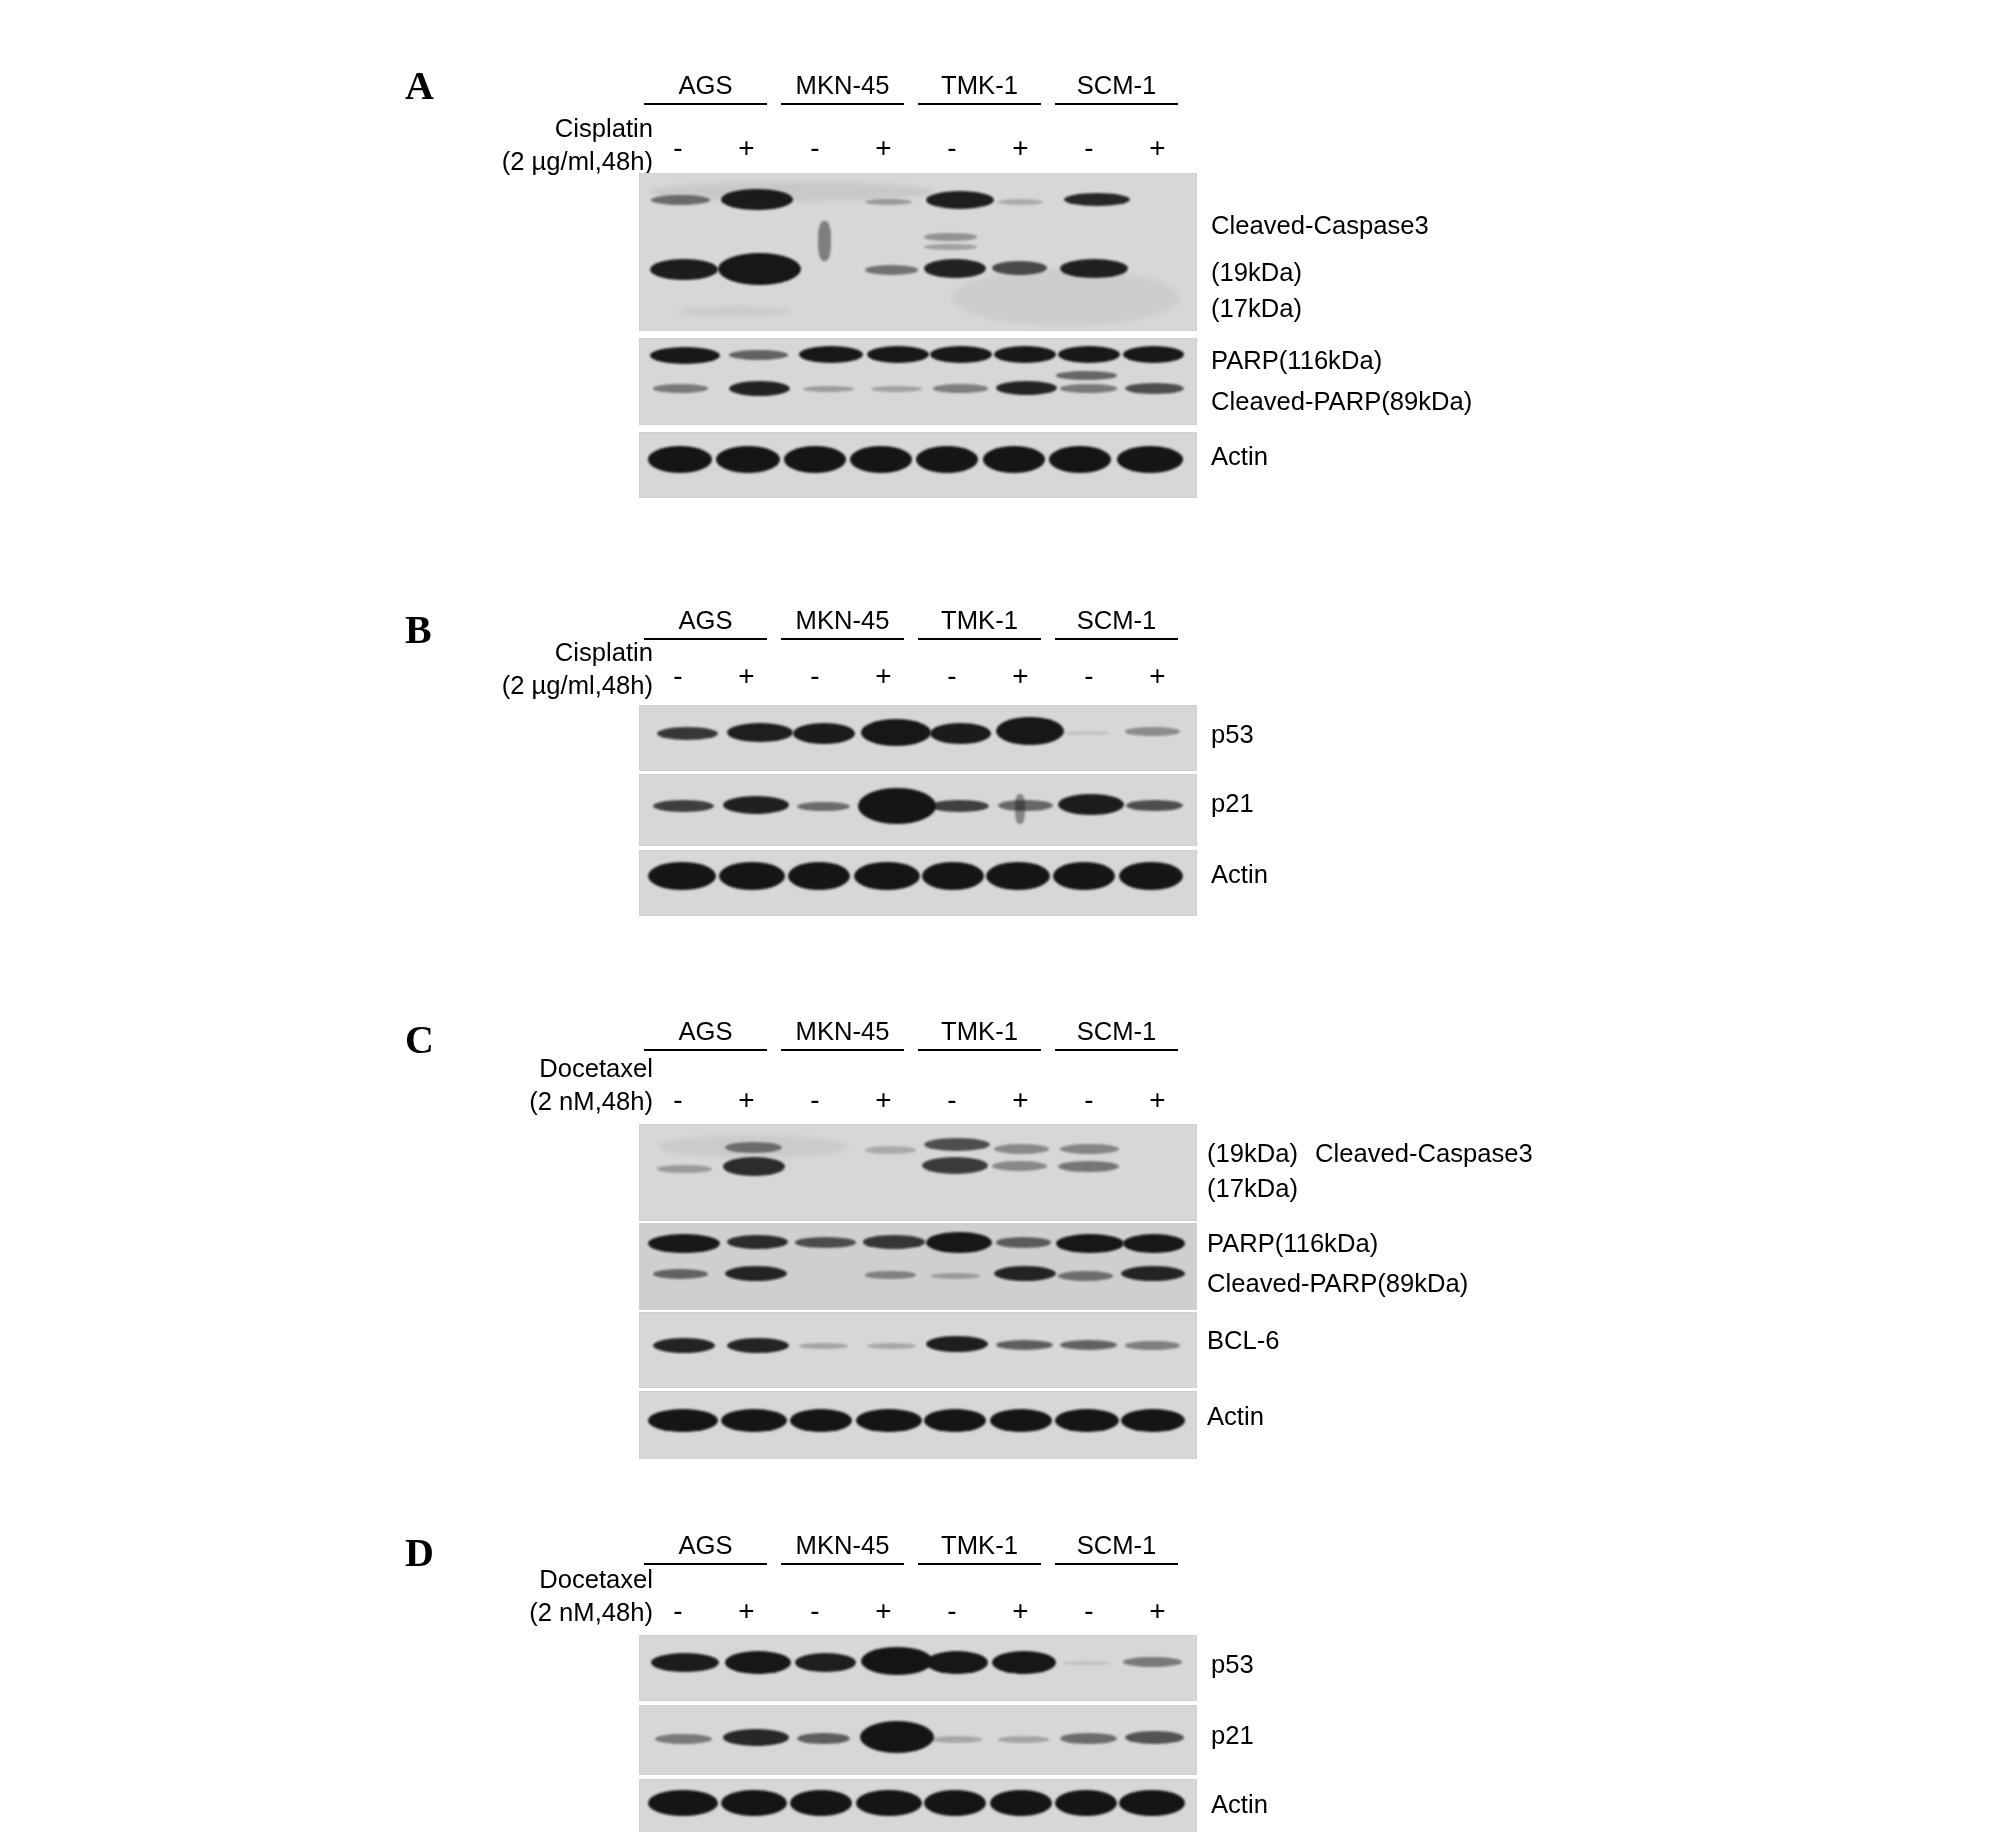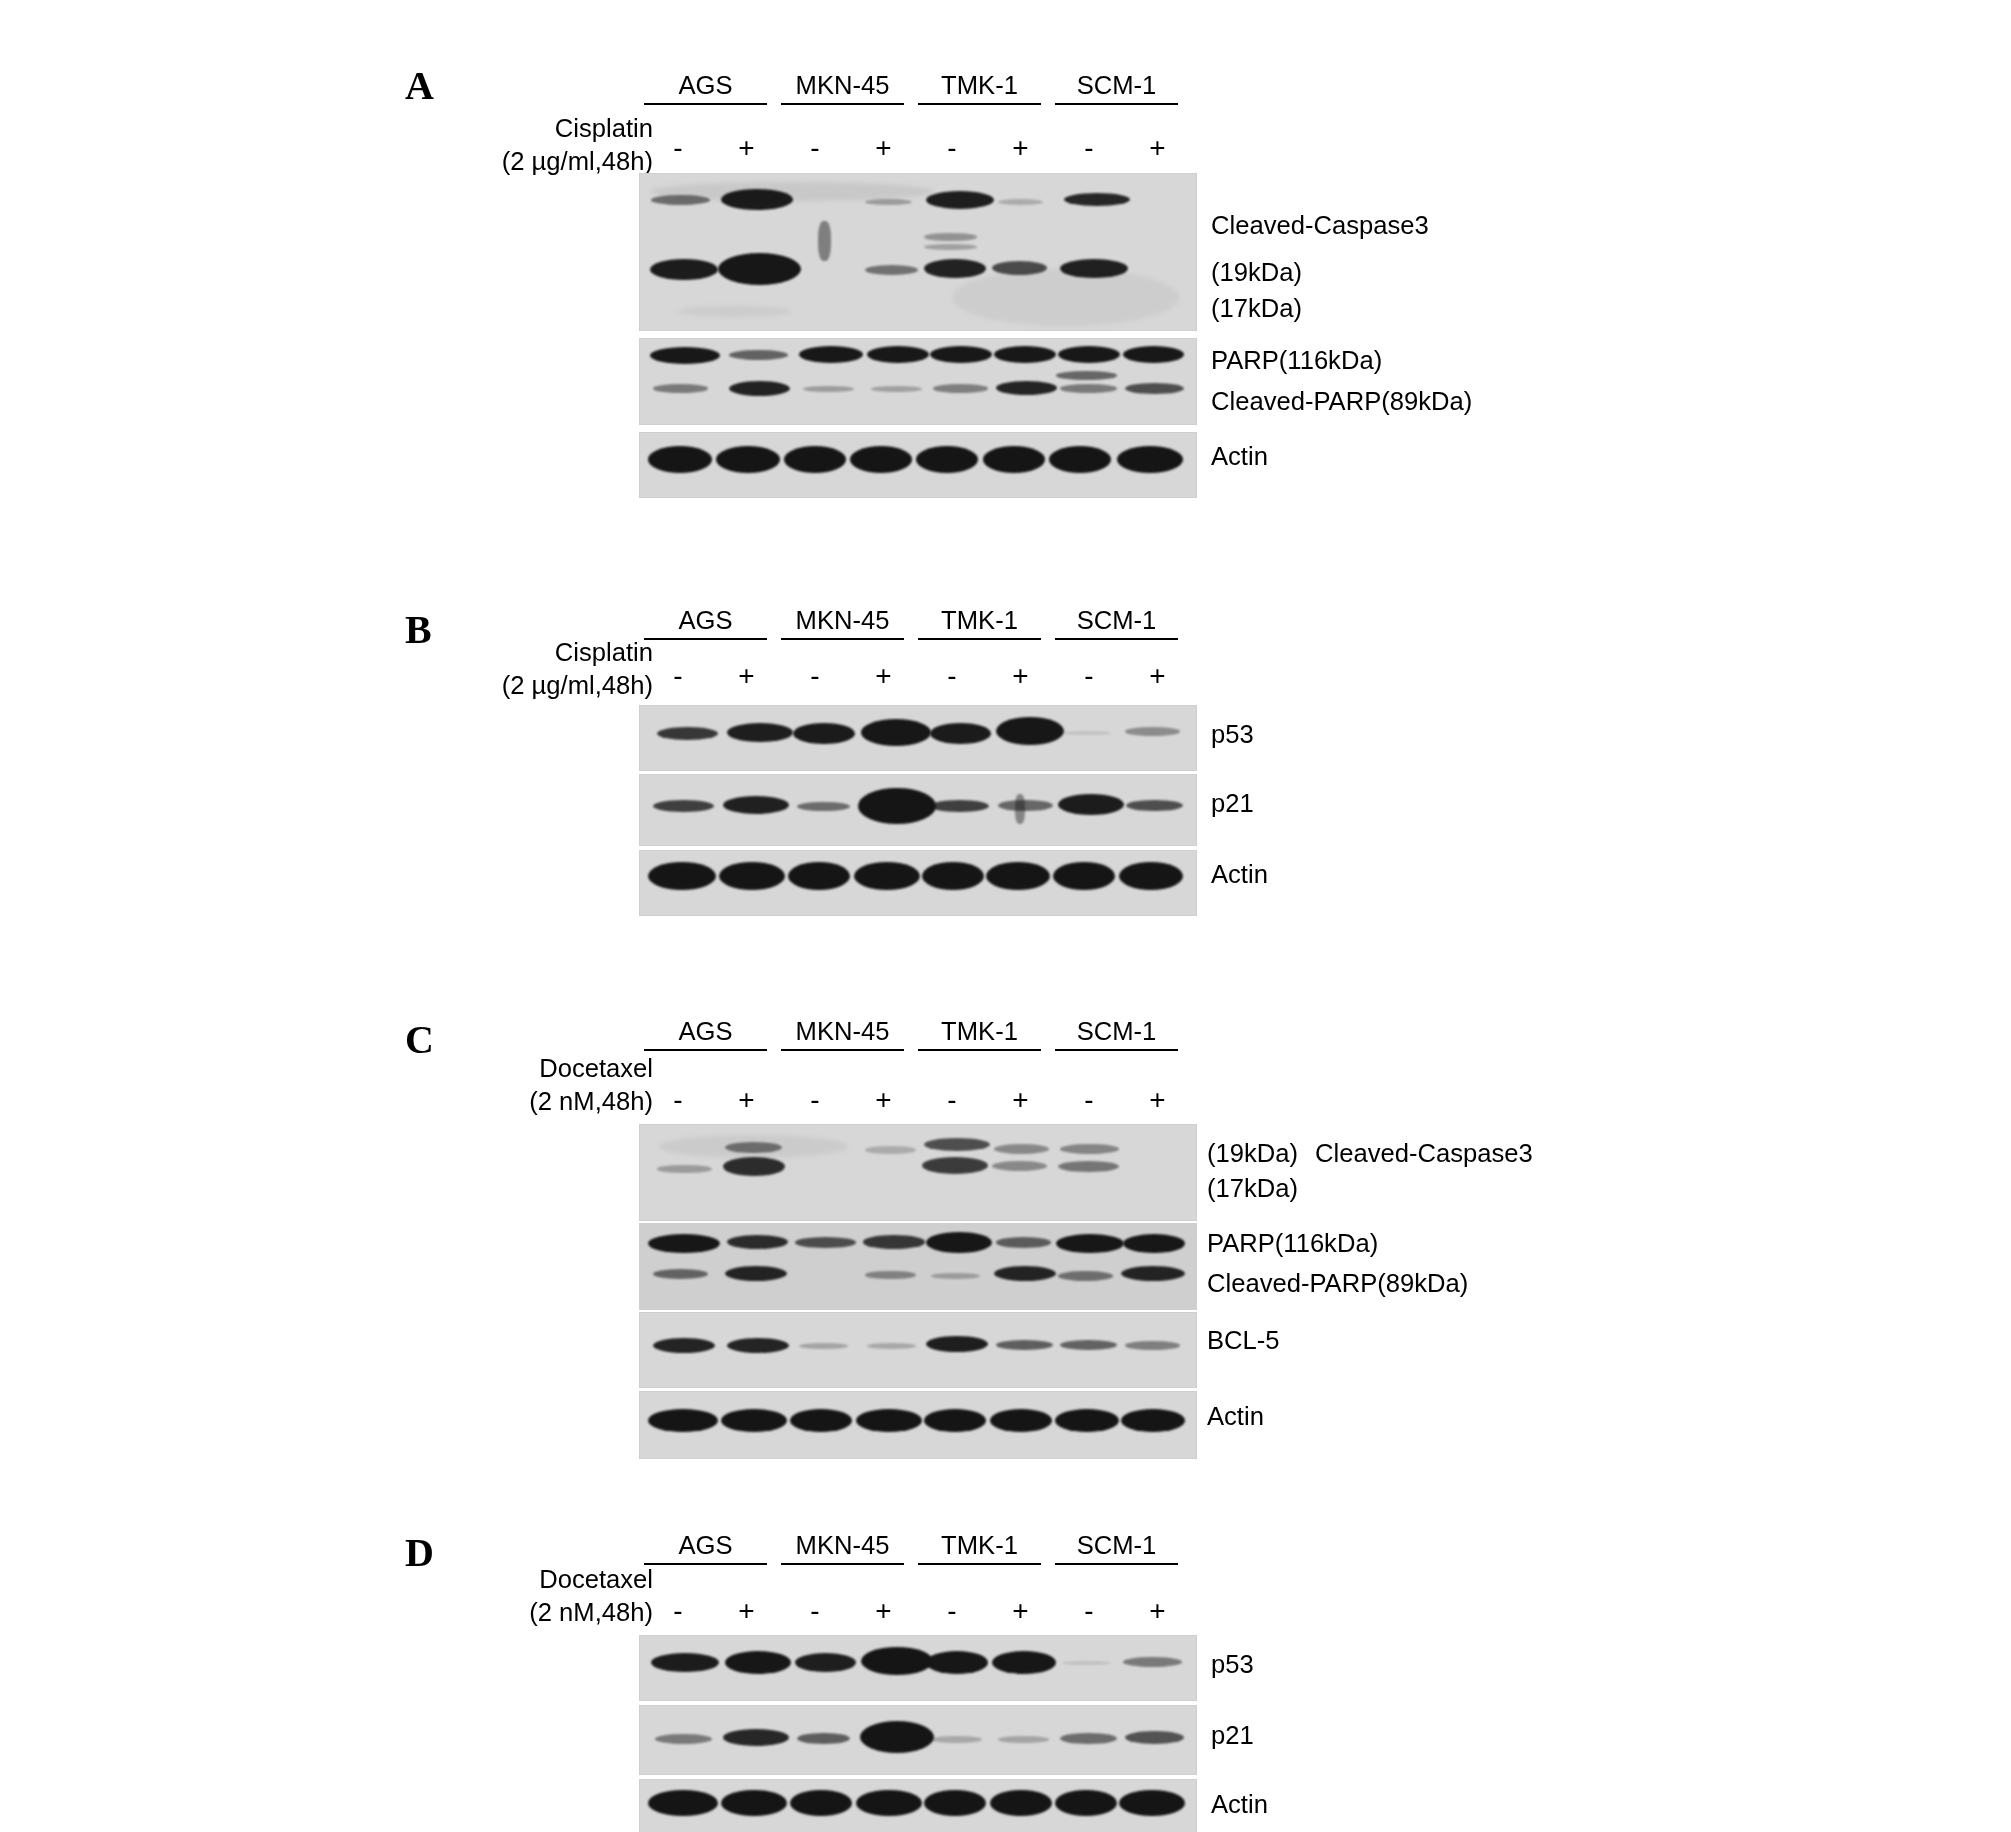--- a/index.html
+++ b/index.html
@@ -317,21 +317,21 @@
     <div class="blot" style="left:639px; top:1312px; width:556px; height:74px;">
       <div class="band" style="left:13.2px; top:24.6px; width:62px; height:15px; opacity:0.92;"></div>
       <div class="band" style="left:87px; top:24.6px; width:62px; height:15px; opacity:0.92;"></div>
       <div class="band" style="left:159px; top:30px; width:49px; height:5.7px; opacity:0.26;"></div>
       <div class="band" style="left:227px; top:30px; width:49px; height:5.7px; opacity:0.24;"></div>
       <div class="band" style="left:286px; top:23px; width:62px; height:16px; opacity:0.95;"></div>
       <div class="band" style="left:356px; top:26.5px; width:57px; height:10.4px; opacity:0.62;"></div>
       <div class="band" style="left:420px; top:26.5px; width:57px; height:10.4px; opacity:0.60;"></div>
       <div class="band" style="left:485px; top:28px; width:55px; height:8.5px; opacity:0.45;"></div>
     </div>
-    <div class="annot" style="left:1207px; top:1325px;">BCL-5</div>
+    <div class="annot" style="left:1207px; top:1325px;">BCL-6</div>
 
     <div class="blot" style="left:639px; top:1391px; width:556px; height:66px;">
       <div class="band" style="left:7.6px; top:17px; width:70px; height:23px; opacity:1;"></div>
       <div class="band" style="left:81px; top:17px; width:66px; height:23px; opacity:1;"></div>
       <div class="band" style="left:150px; top:17px; width:62px; height:23px; opacity:1;"></div>
       <div class="band" style="left:216px; top:17px; width:66px; height:23px; opacity:1;"></div>
       <div class="band" style="left:284px; top:17px; width:62px; height:23px; opacity:1;"></div>
       <div class="band" style="left:350px; top:17px; width:62px; height:23px; opacity:1;"></div>
       <div class="band" style="left:415px; top:17px; width:64px; height:23px; opacity:1;"></div>
       <div class="band" style="left:481px; top:17px; width:64px; height:23px; opacity:1;"></div>

